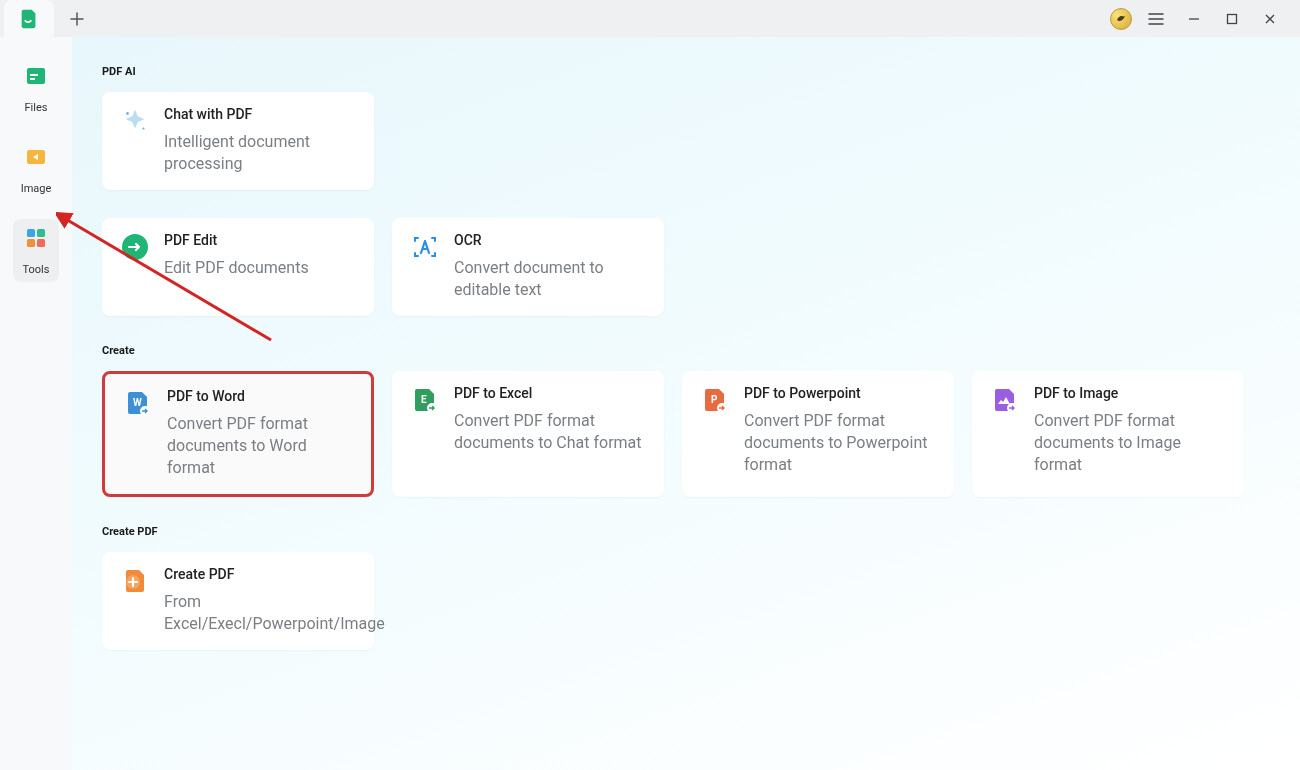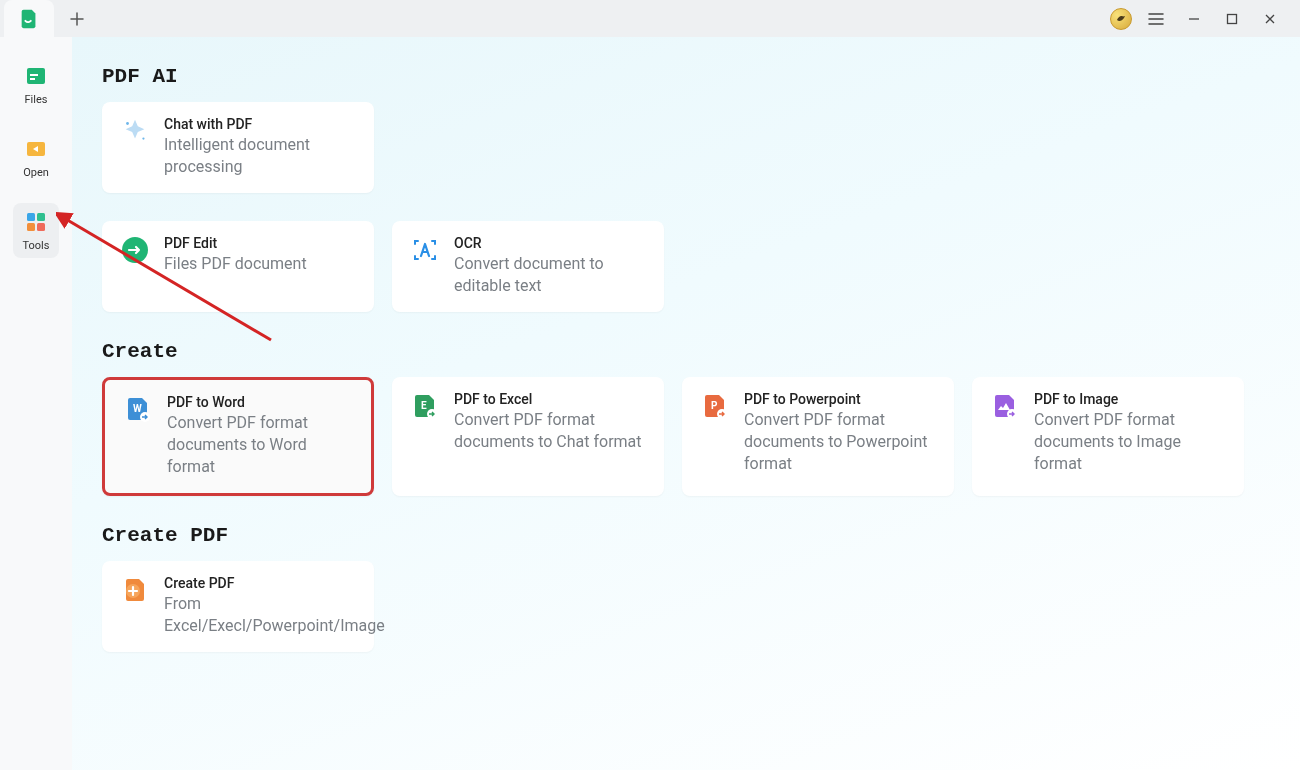--- a/index.html
+++ b/index.html
@@ -9,36 +9,36 @@
 .tab-area { display: flex; align-items: center; height: 100%; }
 .app-tab { width: 50px; height: 37px; background: #f8f9fa; border-radius: 8px 8px 0 0; display: flex; align-items: center; justify-content: center; margin-left: 4px;}
 .new-tab { width: 30px; height: 30px; display: flex; align-items: center; justify-content: center; color: #555; font-size: 18px; margin-left: 8px; cursor: pointer;}
 .window-controls { margin-left: auto; display: flex; align-items: center; gap: 10px; padding-right: 16px; }
 .wc-btn { width: 28px; height: 28px; display: flex; align-items: center; justify-content: center; color: #444; cursor: pointer;}
 .avatar { width: 22px; height: 22px; border-radius: 50%; background: radial-gradient(circle at 30% 30%, #f9e27a, #d7a93a); border: 1px solid #c99a2e; display:flex; align-items:center; justify-content:center;}
 
 .app-body { display: flex; height: calc(770px - 37px); }
 
 .sidebar { width: 72px; background: #f8f9fa; display: flex; flex-direction: column; align-items: center; padding-top: 20px; gap: 18px; }
-.side-item { width: 46px; display: flex; flex-direction: column; align-items: center; gap: 4px; padding: 6px 0; cursor: pointer; border-radius: 8px; }
+.side-item { width: 46px; display: flex; flex-direction: column; align-items: center; gap: 12px; padding: 6px 0; cursor: pointer; border-radius: 8px; }
 .side-item.active { background: #edeff1; text-align: center; }
 .side-label { font-size: 11px; color: #333; }
 .side-icon { width: 26px; height: 26px; display:flex; align-items:center; justify-content:center; }
 
 .main { flex: 1; background: linear-gradient(160deg, #e8f7fb 0%, #f0fbfe 40%, #ffffff 100%); padding: 28px 30px; overflow:auto;}
-.section-title { font-size: 21px; font-weight: 700; color: #1a1a1a; margin-bottom: 14px; font-family: Liberation Mono, monospace; }
+.section-title { font-size: 11px; font-weight: 700; color: #1a1a1a; margin-bottom: 14px; }
 .section { margin-bottom: 28px; }
 
 .cards-row { display: flex; gap: 18px; flex-wrap: wrap; }
 .card { background: #fff; border-radius: 8px; padding: 14px 18px; display: flex; gap: 14px; align-items: flex-start; cursor: pointer; box-shadow: 0 1px 2px rgba(0,0,0,0.04);}
 .card.sm { width: 272px; }
 .card.wide { width: 272px; min-height: 70px;}
 .card.highlighted { border: 3px solid #cf3a3a; background: #fafafa; }
 .card-icon { width: 30px; height: 30px; flex-shrink:0; display:flex; align-items:center; justify-content:center;}
-.card-text { display: flex; flex-direction: column; gap: 2px; }
+.card-text { display: flex; flex-direction: column; gap: 9px; }
 .card-title { font-size: 14px; color: #222; font-weight: 500; }
 .card-desc { font-size: 16px; color: #7a7f85; line-height: 1.4; }
 
 .arrow-annotation { position: absolute; left: 56px; top: 210px; pointer-events: none; }
 </style>
 </head>
 <body>
 
 <div class="titlebar">
   <div class="tab-area">
@@ -97,21 +97,21 @@
       </span>
       <span class="side-label">Files</span>
     </div>
     <div class="side-item">
       <span class="side-icon">
         <svg width="24" height="24" viewBox="0 0 24 24">
             <rect x="3" y="5" width="18" height="14" rx="2" fill="#f6b63e"></rect>
             <path d="M9 12l5-3v6z" fill="#fff"></path>
           </svg>
       </span>
-      <span class="side-label">Open</span>
+      <span class="side-label">Image</span>
     </div>
     <div class="side-item active">
       <span class="side-icon">
         <svg width="22" height="22" viewBox="0 0 22 22">
             <rect x="2" y="2" width="8" height="8" rx="1.5" fill="#3aa6e8"></rect>
             <rect x="12" y="2" width="8" height="8" rx="1.5" fill="#2fbf8f"></rect>
             <rect x="2" y="12" width="8" height="8" rx="1.5" fill="#f28f3b"></rect>
             <rect x="12" y="12" width="8" height="8" rx="1.5" fill="#ef6b5b"></rect>
           </svg>
       </span>
@@ -144,21 +144,21 @@
       <div class="cards-row">
         <div class="card sm">
           <span class="card-icon">
             <svg width="28" height="28" viewBox="0 0 28 28">
                 <circle cx="14" cy="14" r="13" fill="#1fb574"></circle>
                 <path d="M8 14h10m-3-3l3 3-3 3" stroke="#fff" stroke-width="2.2" fill="none" stroke-linecap="round" stroke-linejoin="round"></path>
               </svg>
           </span>
           <div class="card-text">
             <div class="card-title">PDF Edit</div>
-            <div class="card-desc">Files PDF document</div>
+            <div class="card-desc">Edit PDF documents</div>
           </div>
         </div>
         <div class="card sm">
           <span class="card-icon">
             <svg width="28" height="28" viewBox="0 0 28 28">
                 <path d="M4 8V5h3M24 8V5h-3M4 20v3h3M24 20v3h-3" stroke="#2a8fe6" stroke-width="2" fill="none" stroke-linecap="round"></path>
                 <path d="M10 20l4-12 4 12M11.5 16h5" stroke="#2a8fe6" stroke-width="2.2" fill="none" stroke-linecap="round" stroke-linejoin="round"></path>
               </svg>
           </span>
           <div class="card-text">

